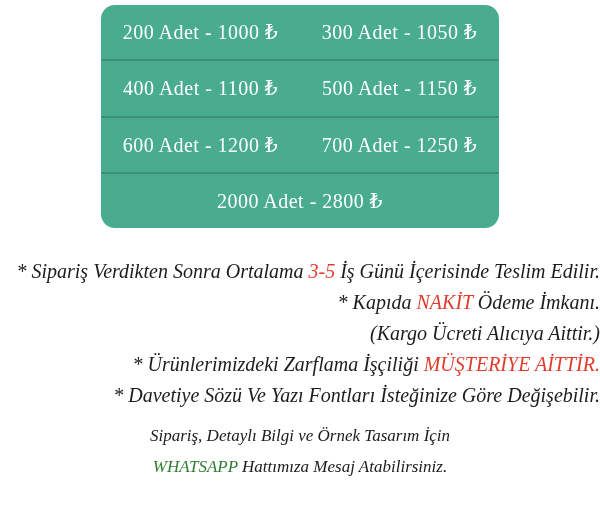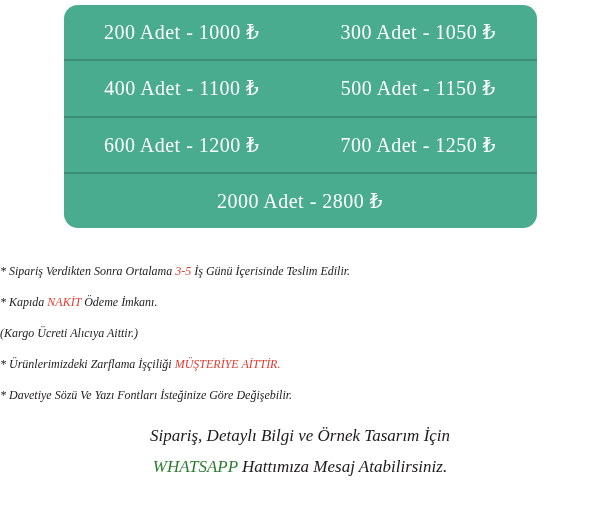--- a/index.html
+++ b/index.html
@@ -17,21 +17,21 @@
     position: relative;
     width: 600px;
     height: 531px;
     background: var(--background);
     font-family: "Liberation Serif", "DejaVu Serif", serif;
     color: var(--body-text);
     overflow: hidden;
   }
   
   .price-table {
-    width: 473px;
+    width: 398px;
     height: 223px;
     margin: 5px auto 0 auto;
     background: var(--table-bg);
     border-radius: 14px;
     display: flex;
     flex-direction: column;
     overflow: hidden;
   }
   .price-row {
     flex: 1;
@@ -45,23 +45,23 @@
     flex: 1;
     text-align: center;
     color: var(--table-text);
     font-size: 20px;
     letter-spacing: 0.5px;
     white-space: nowrap;
   }
   
   .notes {
     margin-top: 28px;
-    text-align: left;
+    text-align: right;
     font-style: italic;
-    font-size: 12px;
+    font-size: 20px;
   }
   .note-line {
     line-height: 31px;
     white-space: nowrap;
   }
   .hl-red { color: var(--highlight-red); }
   .hl-green { color: var(--highlight-green); }
   
   .footer {
     margin-top: 9px;

